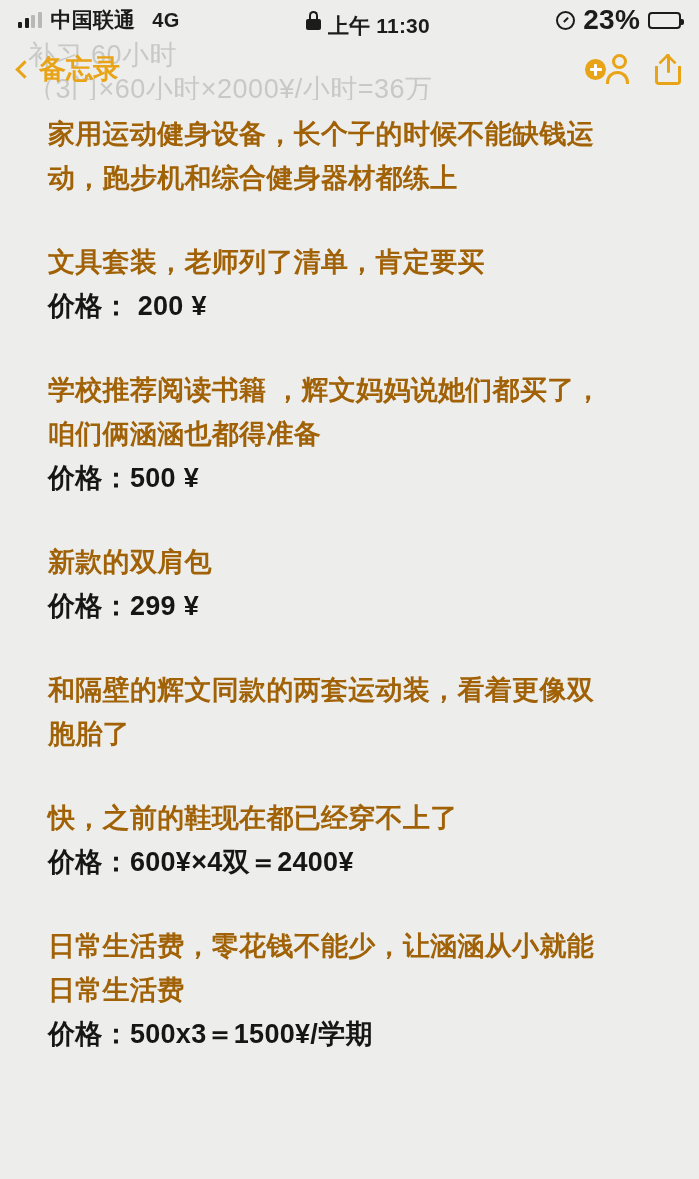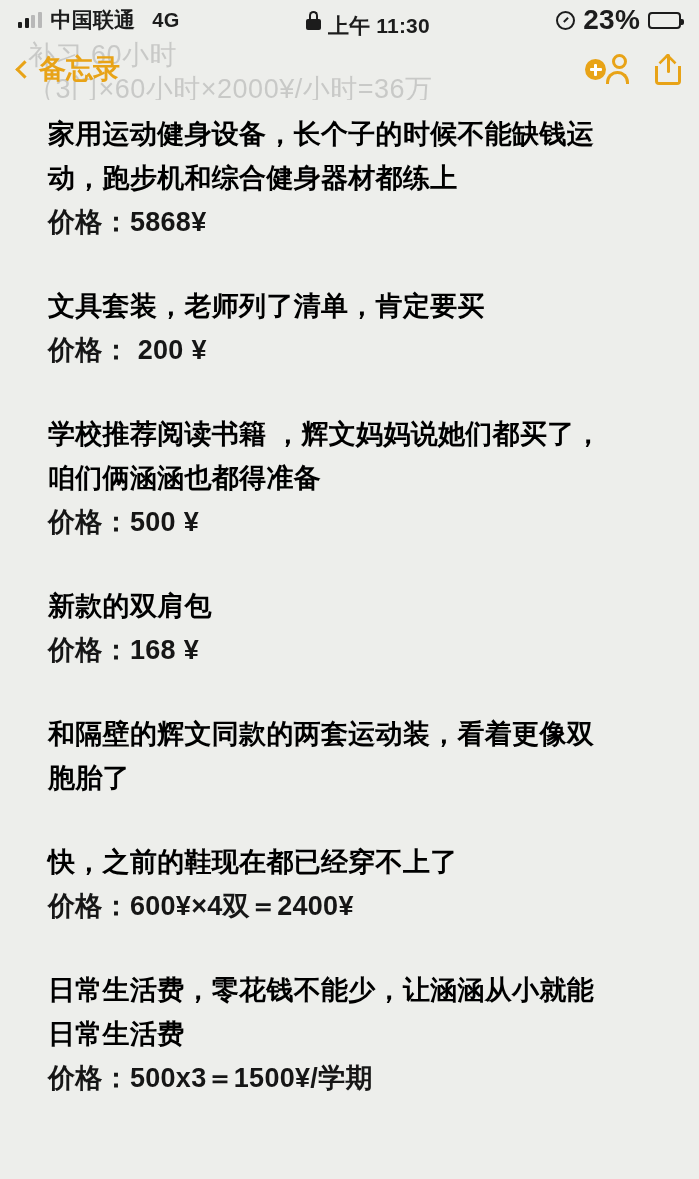--- a/index.html
+++ b/index.html
@@ -164,21 +164,21 @@
     padding: 14px 48px 0 48px;
     position: relative;
     z-index: 1;
   }
   .para { margin: 0 0 40px 0; }
   .para:last-child { margin-bottom: 0; }
   .line {
     font-size: 27px;
     line-height: 44px;
     font-weight: bold;
-    color: #000000;
+    color: #a16207;
     letter-spacing: 0.3px;
   }
   .price {
     font-size: 27px;
     line-height: 44px;
     font-weight: bold;
     color: #161616;
     letter-spacing: 0.3px;
   }
 </style>
@@ -234,34 +234,33 @@
         <span class="arrow-stem"></span>
         <span class="arrow-head"></span>
     </span>
   </div>
 </div>
 
 <div class="note-body" id="note-body">
     <div class="para">
       <div class="line">家用运动健身设备，长个子的时候不能缺钱运</div>
       <div class="line">动，跑步机和综合健身器材都练上</div>
-      <div class="price">价格：5868¥</div>
     </div>
     <div class="para">
       <div class="line">文具套装，老师列了清单，肯定要买</div>
       <div class="price">价格： 200 ¥</div>
     </div>
     <div class="para">
       <div class="line">学校推荐阅读书籍 ，辉文妈妈说她们都买了，</div>
       <div class="line">咱们俩涵涵也都得准备</div>
       <div class="price">价格：500 ¥</div>
     </div>
     <div class="para">
       <div class="line">新款的双肩包</div>
-      <div class="price">价格：168 ¥</div>
+      <div class="price">价格：299 ¥</div>
     </div>
     <div class="para">
       <div class="line">和隔壁的辉文同款的两套运动装，看着更像双</div>
       <div class="line">胞胎了</div>
     </div>
     <div class="para">
       <div class="line">快，之前的鞋现在都已经穿不上了</div>
       <div class="price">价格：600¥×4双＝2400¥</div>
     </div>
     <div class="para">

